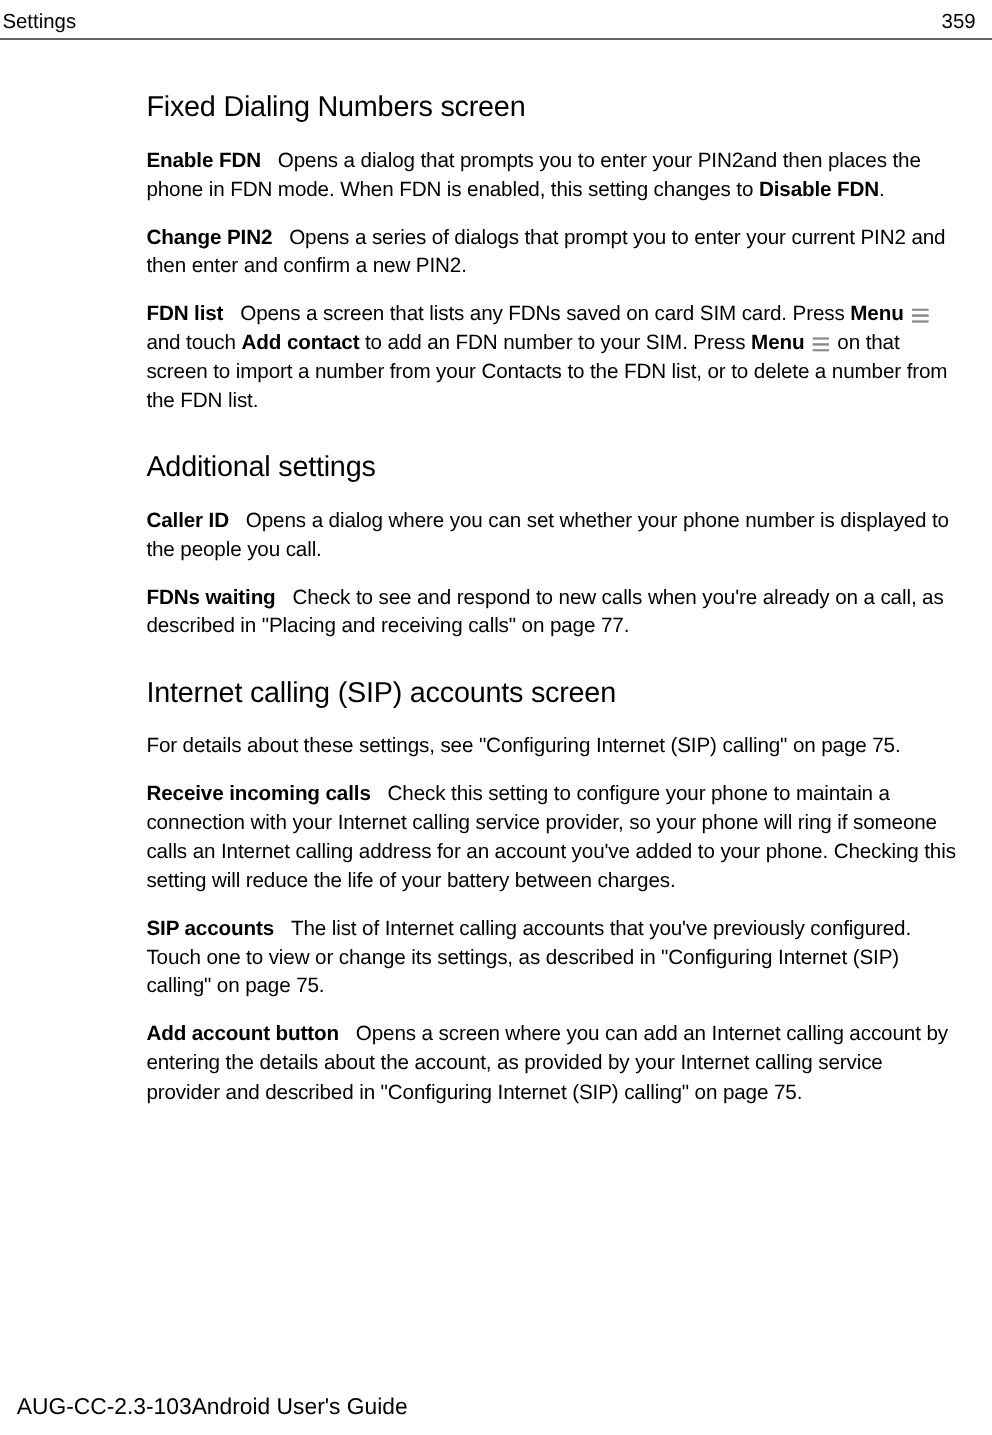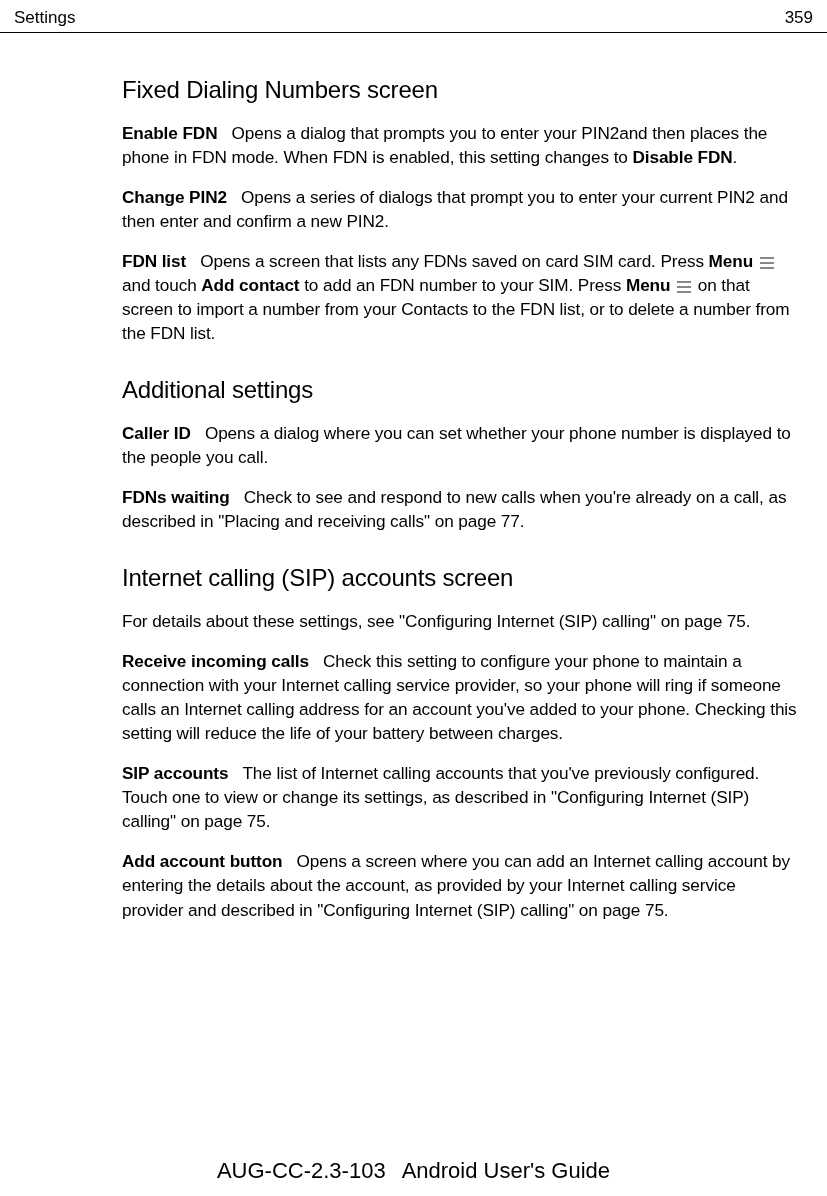--- a/index.html
+++ b/index.html
@@ -8,21 +8,21 @@
     height: 1196px;
     font-family: Arial, Helvetica, sans-serif;
     color: #000;
     background: #fff;
     position: relative;
   }
   .page-header {
     display: flex;
     justify-content: space-between;
     align-items: baseline;
-    padding: 8px 14px 4px 14px;
+    padding: 8px 14px 4px 2px;
     border-bottom: 1.5px solid #000;
     font-size: 17px;
   }
   .content {
     padding: 30px 30px 0 122px;
     font-size: 17.2px;
     line-height: 1.4;
     letter-spacing: -0.1px;
   }
   h2 {
@@ -42,24 +42,23 @@
     vertical-align: -2px;
     margin: 0 2px;
   }
   .menu-icon svg { display: block; }
   .page-footer {
     position: absolute;
     bottom: 0;
     left: 0;
     right: 0;
     display: flex;
-    justify-content: center;
+    justify-content: flex-start;
     padding: 0 14px 12px 14px;
-    font-size: 22px;
-    gap: 16px;
+    font-size: 19px;
   }
 </style>
 </head>
 <body>
 
 <div class="page-header">
   <span>Settings</span>
   <span>359</span>
 </div>
 

